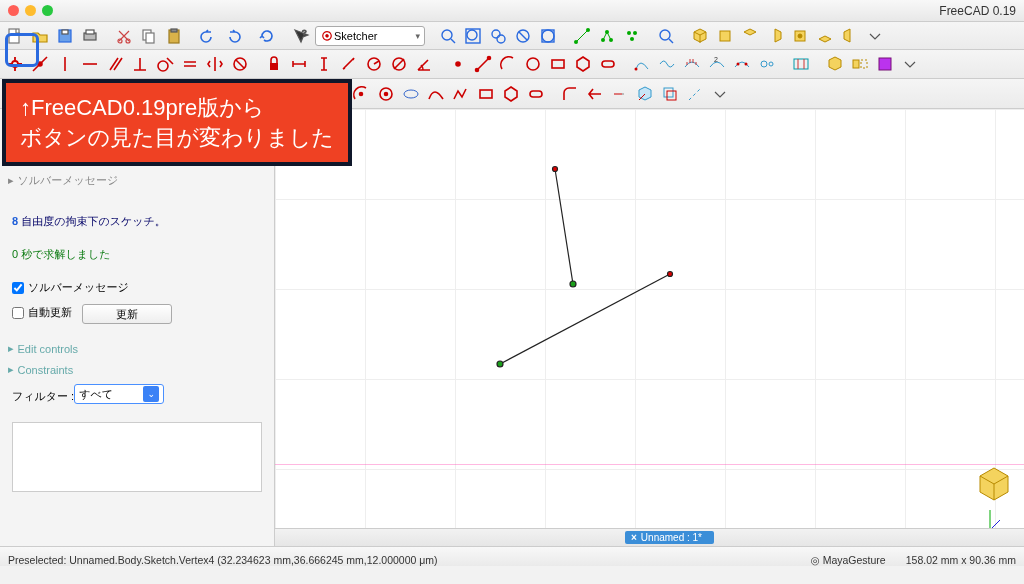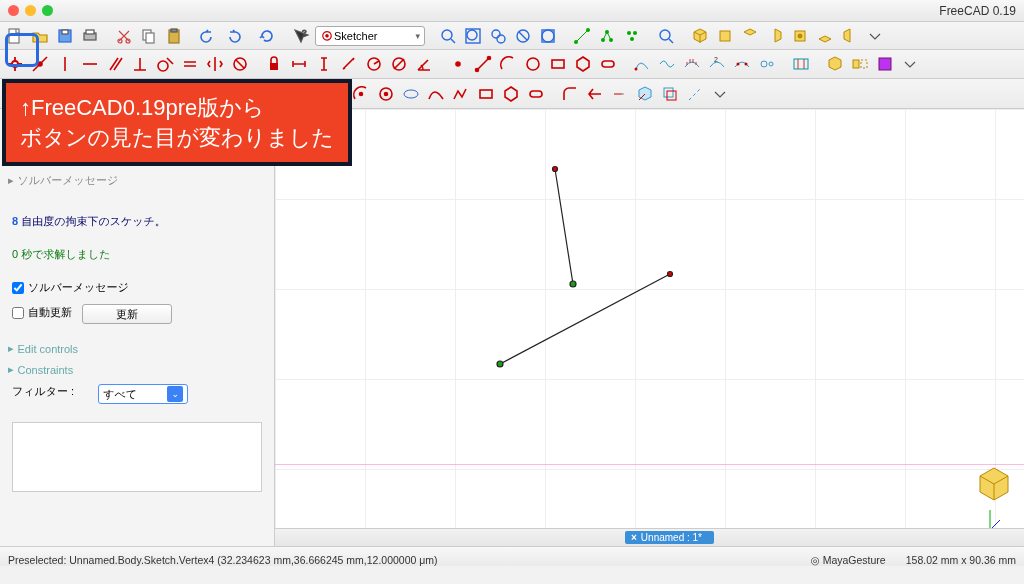--- a/index.html
+++ b/index.html
@@ -24,21 +24,21 @@
 .panel-head { padding: 4px 8px; color:#888; display:flex; align-items:center; gap:4px; }
 .panel-body { padding: 4px 12px; }
 .ln { margin: 18px 0; }
 .ln.b { color:#006; } .ln.b .num { color:#1e5ed8; font-weight:bold; }
 .ln.gr { color:#0a7a10; }
 .chk { display:flex; align-items:center; gap:4px; margin:4px 0; }
 .chk input { width:12px; height:12px; }
 .row-upd { display:flex; align-items:flex-end; gap:10px; margin:6px 0 10px; }
 .btn-upd { width:90px; height:20px; background:linear-gradient(#fff,#eee); border:1px solid #aaa; border-radius:3px; font-size:11px; cursor:pointer; }
 .sec-head { padding:4px 8px; color:#6aa; font-size:11px; display:flex; align-items:center; gap:4px; }
-.filter-row { display:flex; align-items:flex-start; gap:24px; padding:4px 12px; }
+.filter-row { display:flex; align-items:flex-end; gap:0; padding:4px 12px; }
 .sel { width:90px; height:20px; background:#fff; border:1px solid #4a90ff; border-radius:3px; font-size:11px; padding:0 4px; display:flex; align-items:center; }
 .sel .chev { margin-left:auto; background:#3b82f6; color:#fff; width:16px; height:16px; text-align:center; border-radius:2px; font-size:9px; line-height:16px; }
 .txtarea { margin:6px 12px; height:70px; background:#fff; border:1px solid #ccc; }
 .viewport { flex:1; position:relative; background:#fff; overflow:hidden; }
 .grid { position:absolute; inset:0; background-image:
   linear-gradient(#eee 1px, transparent 1px),
   linear-gradient(90deg, #eee 1px, transparent 1px);
   background-size: 90px 90px; }
 .axis-h { position:absolute; left:0; right:0; top:355px; border-top:1px solid #f3a; opacity:.35; }
 .sketch-line { position:absolute; stroke:#222; stroke-width:1.2; }

